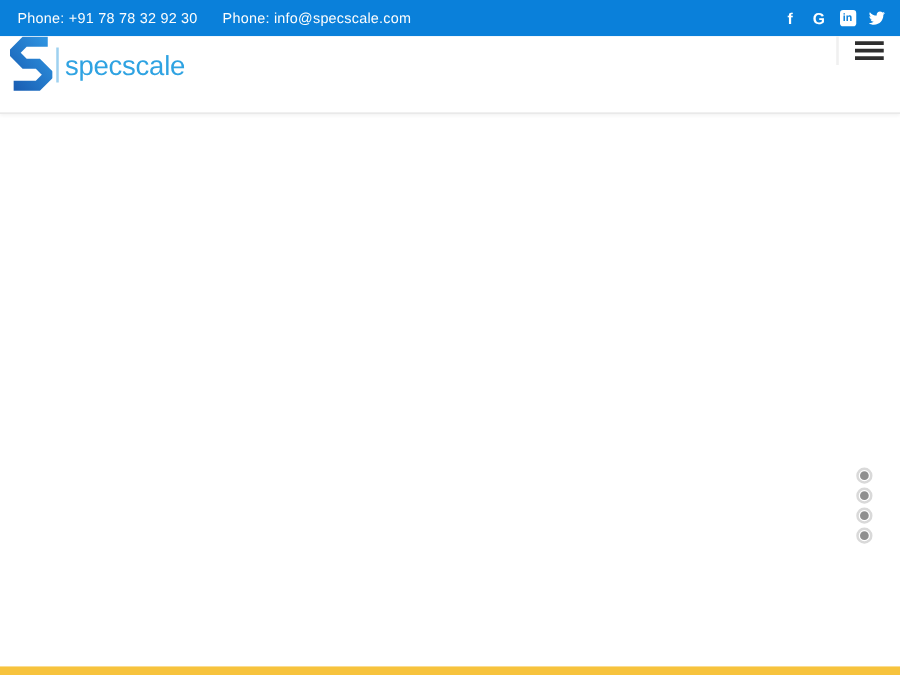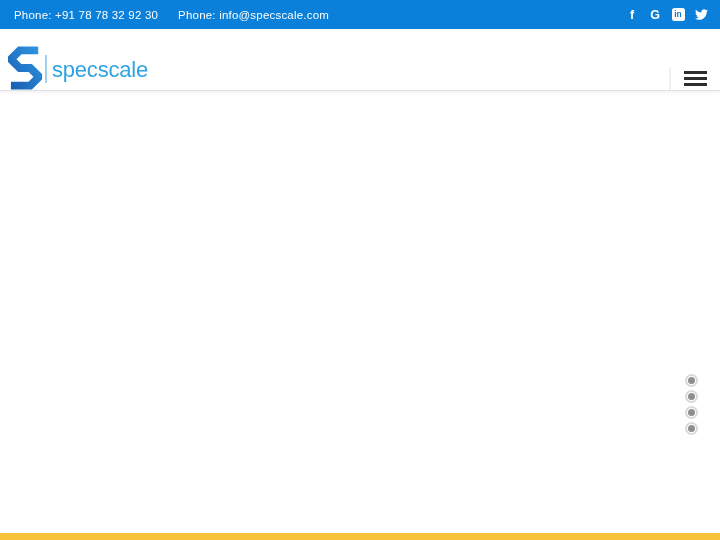--- a/index.html
+++ b/index.html
@@ -34,21 +34,21 @@
   }
   .li-box{
     width:13px;height:13px;background:#fff;border-radius:2.5px;
     display:flex;align-items:center;justify-content:center;
     color:var(--topbar-bg,#0a80da);font-size:8.5px;font-weight:bold;line-height:1;
   }
   .tw svg{width:13px;height:13px;fill:#fff;display:block;}
 
   
   .header{
-    height:62px;flex:0 0 62px;background:#fff;display:flex;align-items:flex-end;
+    height:62px;flex:0 0 62px;background:#fff;display:flex;align-items:flex-start;
     border-bottom:1px solid var(--header-border,#e2e2e2);
     box-shadow:0 2px 3px rgba(0,0,0,.05);
     position:relative;z-index:2;
   }
   .logo{display:flex;align-items:center;padding-left:8px;cursor:pointer;flex:1;}
   .logo-mark{width:34px;height:44px;display:block;}
   .logo-sep{width:2px;height:28px;background:#9ed1f0;margin:2px 5px 0 3px;}
   .logo-text{
     font-size:22px;color:var(--logo-text,#2fa3e2);letter-spacing:-.2px;
     padding-top:4px;

